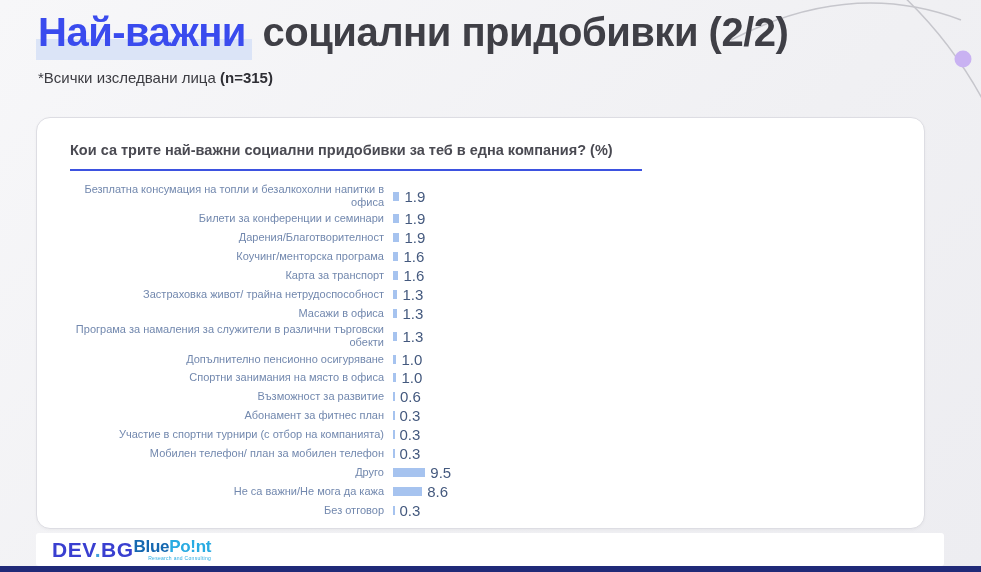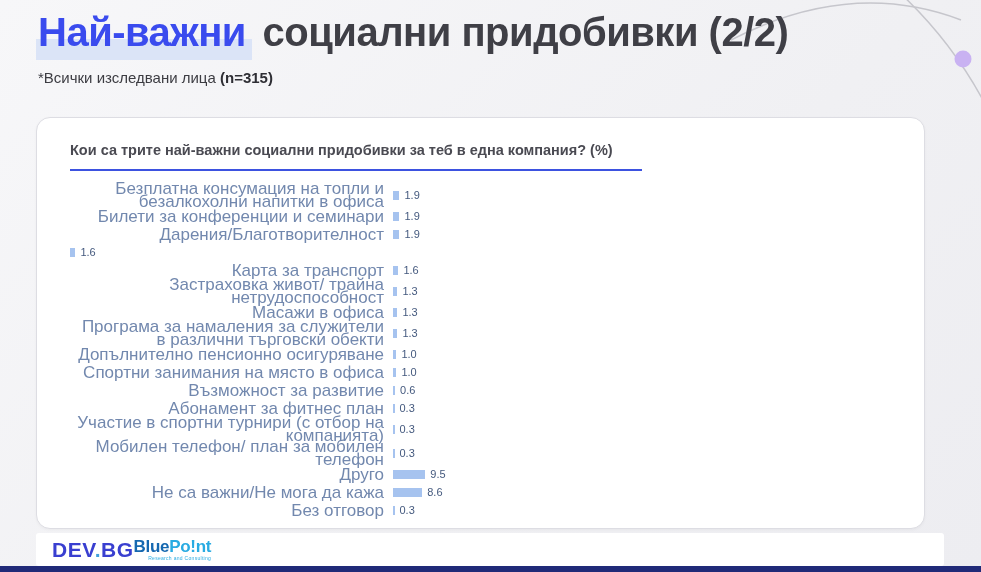--- a/index.html
+++ b/index.html
@@ -26,26 +26,26 @@
     background:#ffffff;border:1px solid #dddde3;border-radius:14px;
     box-sizing:border-box;padding:24px 30px 10px 33px;
     box-shadow:0 1px 3px rgba(0,0,0,0.04);
   }
   .chart-title{font-size:14.5px;font-weight:bold;color:#4a4a52;}
   .chart-underline{width:572px;height:2px;background:#3d52e0;margin-top:11px;margin-bottom:12px;}
   
   .rows{display:flex;flex-direction:column;justify-content:space-between;height:336px;}
   .row{display:flex;align-items:center;min-height:18px;}
   .cat{
-    width:314px;text-align:right;font-size:17px;line-height:13px;
+    width:314px;text-align:right;font-size:11px;line-height:13px;
     color:#7288ae;padding-right:9px;flex:none;
   }
   .barzone{display:flex;align-items:center;}
   .bar{height:9px;background:#a6c3ef;flex:none;}
-  .val{font-size:11px;color:#44597e;margin-left:5px;white-space:nowrap;}
+  .val{font-size:15px;color:#44597e;margin-left:5px;white-space:nowrap;}
   
   .footer{
     position:absolute;left:36px;top:533px;width:908px;height:33px;
     background:#ffffff;border-radius:3px;
     display:flex;align-items:center;justify-content:flex-start;
     padding:0 18px 0 16px;box-sizing:border-box;
   }
   .devbg{font-size:21px;font-weight:800;letter-spacing:0.5px;color:#393fd0;line-height:1;}
   .devbg .dot{color:#41a0dc;}
   .bluepoint{text-align:right;line-height:1;}
@@ -88,20 +88,21 @@
         </div>
       </div>
       <div class="row">
         <div class="cat">Дарения/Благотворителност</div>
         <div class="barzone">
           <div class="bar" style="width: 6.46px;"></div>
           <span class="val">1.9</span>
         </div>
       </div>
       <div class="row">
+        <div class="cat">Коучинг/менторска програма</div>
         <div class="barzone">
           <div class="bar" style="width: 5.44px;"></div>
           <span class="val">1.6</span>
         </div>
       </div>
       <div class="row">
         <div class="cat">Карта за транспорт</div>
         <div class="barzone">
           <div class="bar" style="width: 5.44px;"></div>
           <span class="val">1.6</span>

